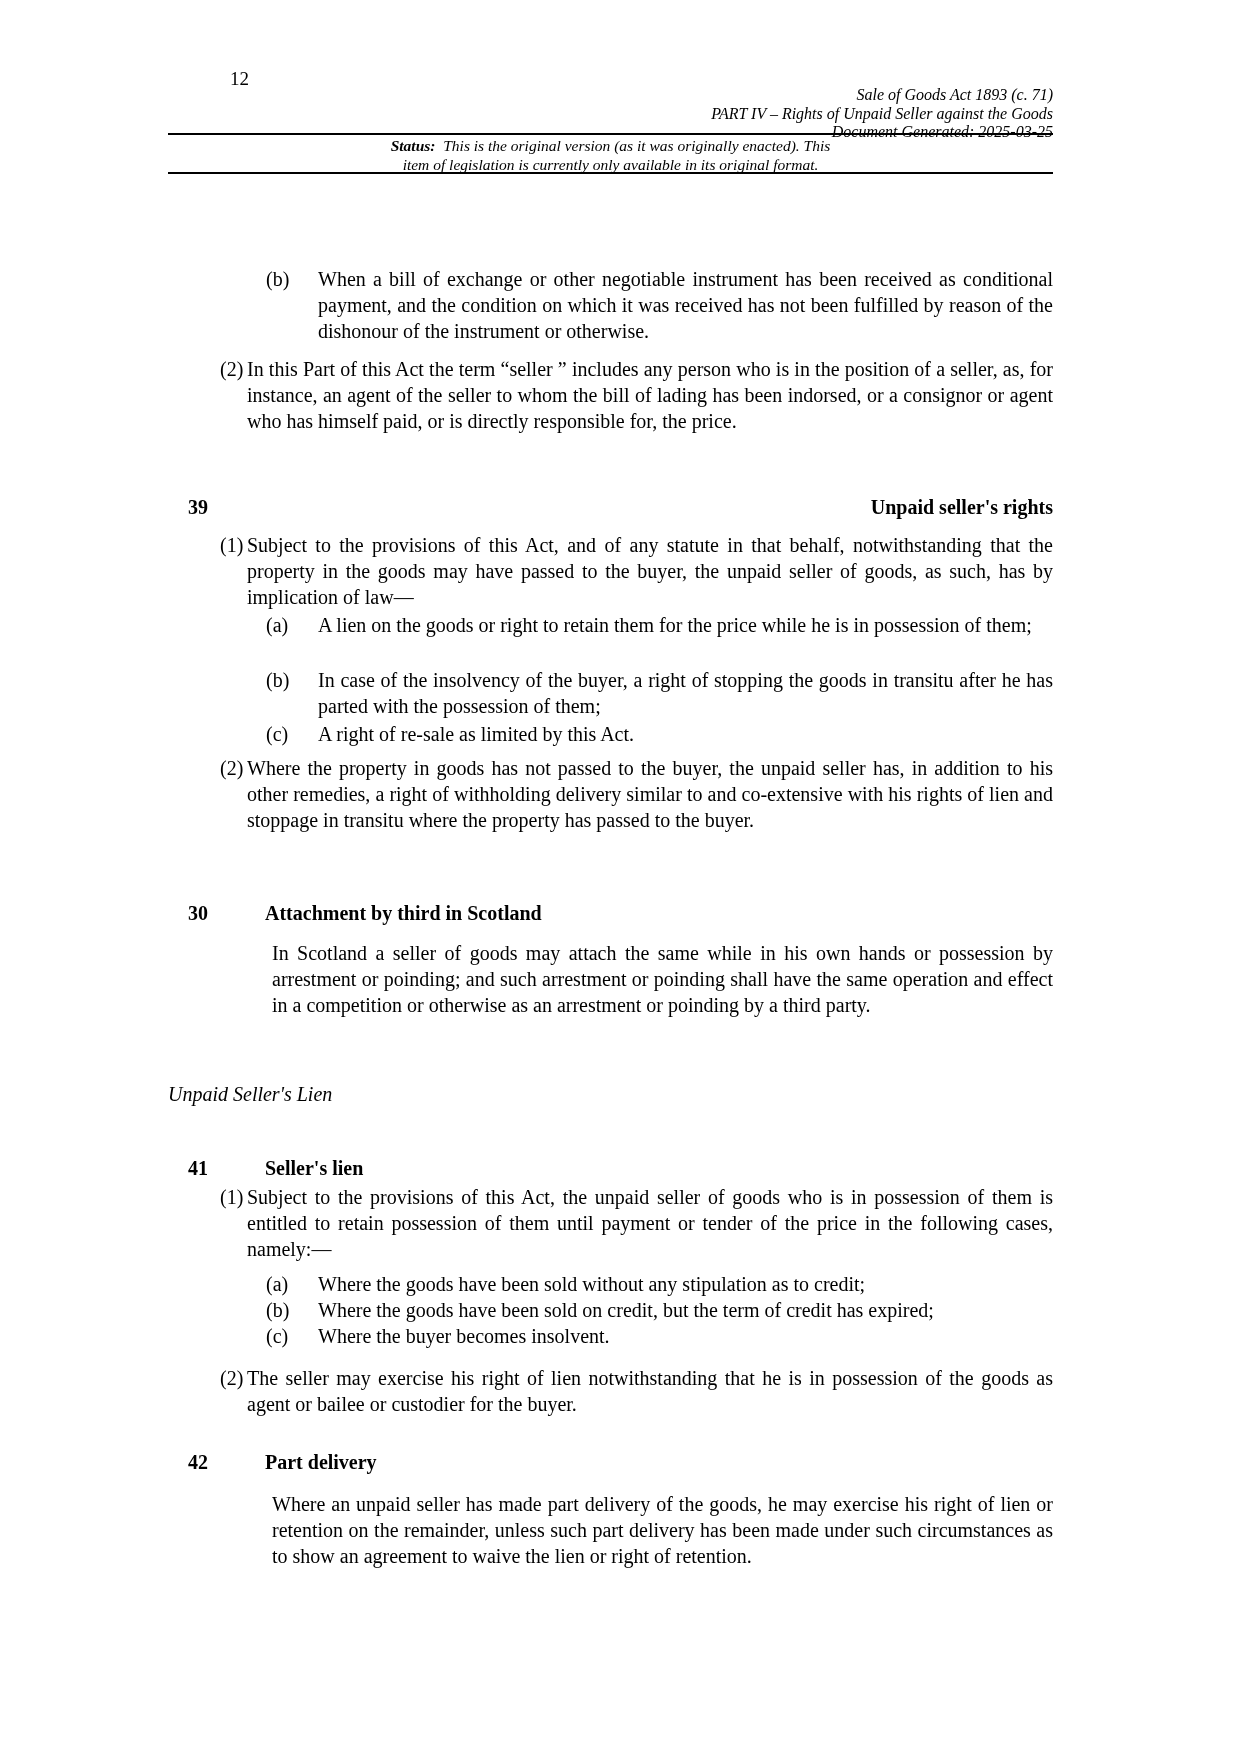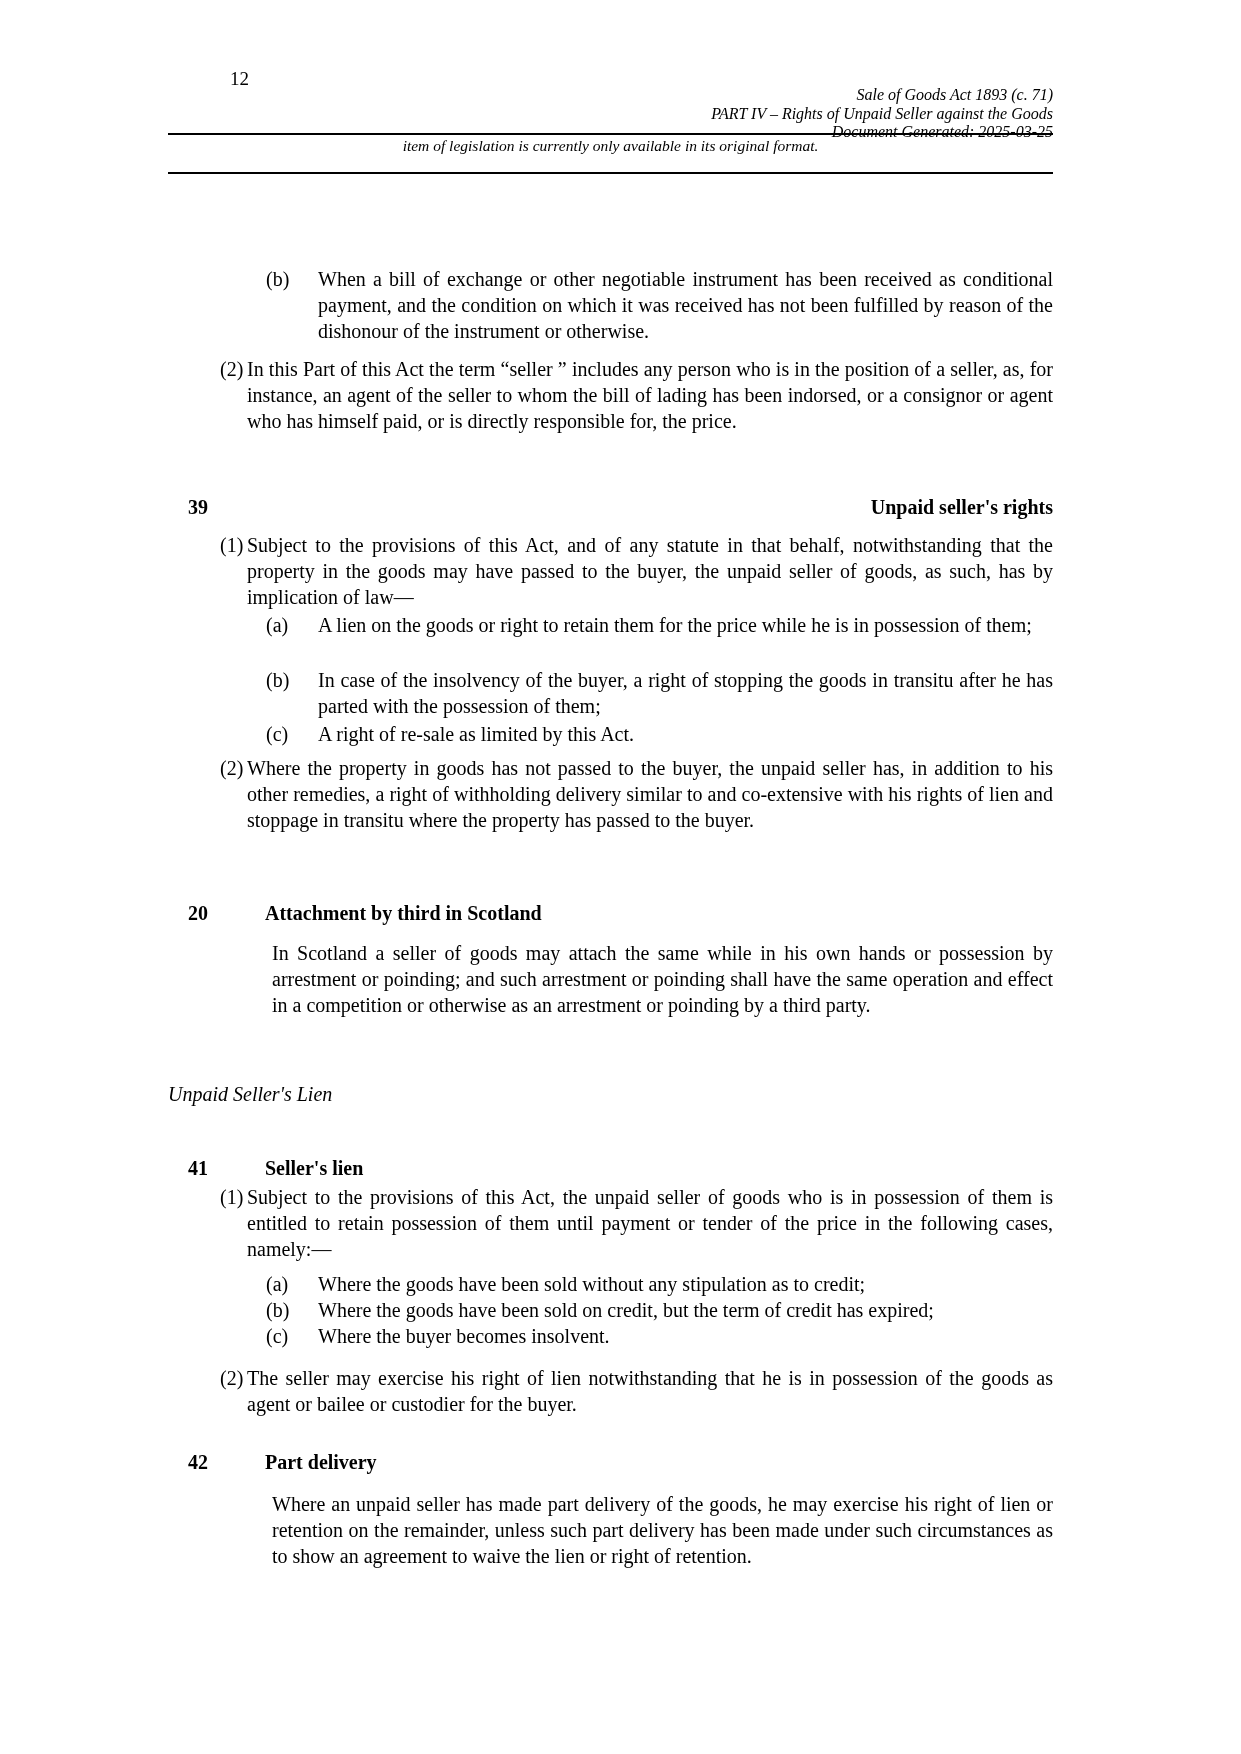--- a/index.html
+++ b/index.html
@@ -94,20 +94,21 @@
 
 <div class="abs hdr">
   <div>Sale of Goods Act 1893 (c. 71)</div>
   <div>PART IV – Rights of Unpaid Seller against the Goods</div>
   <div>Document Generated: 2025-03-25</div>
 </div>
 
 <div class="abs rule rule1"></div>
 
 <div class="abs status">
+  <div><span class="status-label">Status:</span>&nbsp; <span>This is the original version (as it was originally enacted). This</span></div>
   <div>item of legislation is currently only available in its original format.</div>
 </div>
 
 <div class="abs rule rule2"></div>
 
 <div id="blk-intro-b" class="abs bt sub-item">
   <span class="marker">(b)</span>
   <span>When a bill of exchange or other negotiable instrument has been received as conditional payment, and the condition on which it was received has not been fulfilled by reason of the dishonour of the instrument or otherwise.</span>
 </div>
 
@@ -140,21 +141,21 @@
   <span class="marker">(c)</span>
   <span>A right of re-sale as limited by this Act.</span>
 </div>
 
 <div id="s39-p2" class="abs bt num-para">
   <span class="marker">(2)</span>
   <span>Where the property in goods has not passed to the buyer, the unpaid seller has, in addition to his other remedies, a right of withholding delivery similar to and co-extensive with his rights of lien and stoppage in transitu where the property has passed to the buyer.</span>
 </div>
 
 <div id="s40-head" class="abs sec-head">
-  <span class="sec-num">20</span>
+  <span class="sec-num">30</span>
   <span>Attachment by third in Scotland</span>
 </div>
 
 <div id="s40-p1" class="abs bt plain-para">In Scotland a seller of goods may attach the same while in his own hands or possession by arrestment or poinding; and such arrestment or poinding shall have the same operation and effect in a competition or otherwise as an arrestment or poinding by a third party.</div>
 
 <div id="crosshead" class="abs crosshead">Unpaid Seller's Lien</div>
 
 <div id="s41-head" class="abs sec-head">
   <span class="sec-num">41</span>
   <span>Seller's lien</span>

